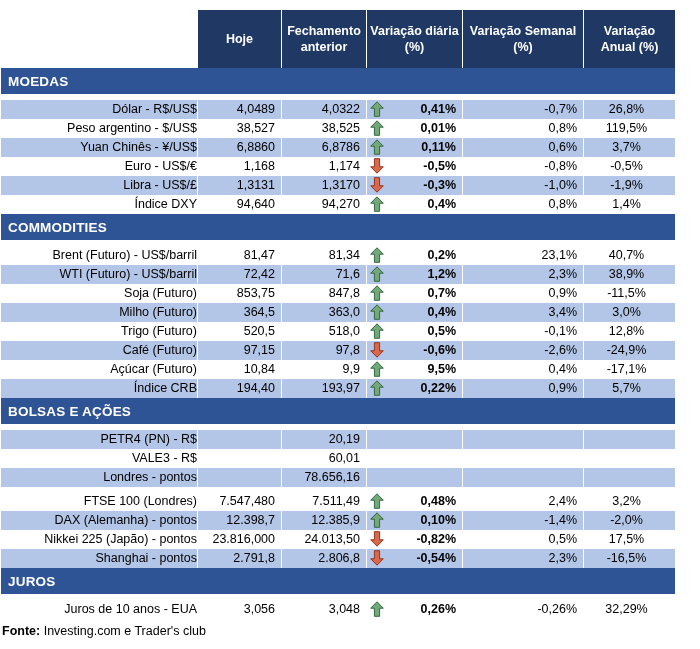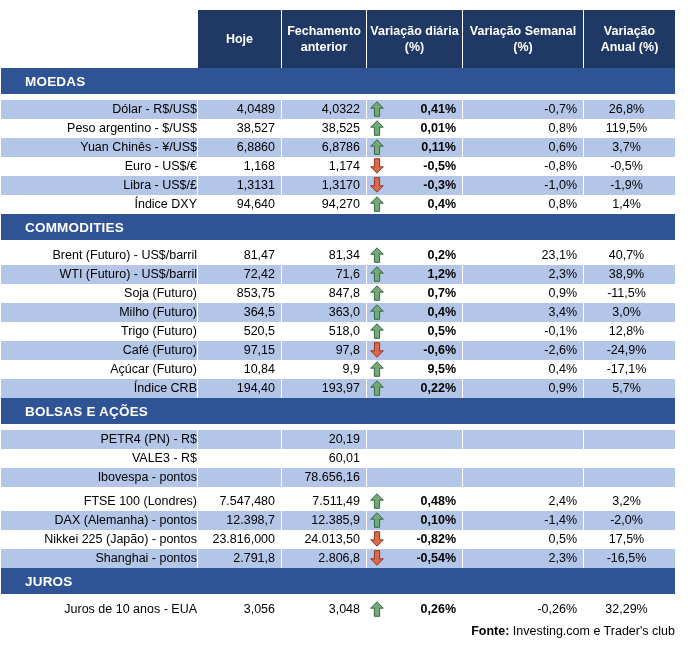--- a/index.html
+++ b/index.html
@@ -13,38 +13,38 @@
   .hdr-cell{
     background:var(--hdrbg);color:var(--hdrtxt);font-weight:700;font-size:12.5px;
     text-align:center;height:58px;display:flex;flex-direction:column;justify-content:center;
     line-height:16px;border-right:1px solid #fff;box-sizing:border-box;
   }
   .header-row .hdr-cell:last-child{border-right:none;}
   .hdr-cell.empty{background:transparent;border-right:none;}
   
   .section-bar{
     height:26px;background:var(--secbg);color:#fff;font-weight:700;font-size:13.5px;
-    display:flex;align-items:center;padding-left:24px;box-sizing:border-box;
+    display:flex;align-items:center;padding-left:7px;box-sizing:border-box;
     letter-spacing:.2px;
   }
   .spacer{height:6px;}
   .spacer-sm{height:5px;}
   
   .cell{
     height:19px;line-height:19px;font-size:12.5px;border-right:1px solid #fff;
     box-sizing:border-box;white-space:nowrap;overflow:hidden;
   }
   .grid-row .cell:last-child{border-right:none;text-align:center;}
   .band .cell{background:var(--band);}
   .num{text-align:right;padding-right:6px;}
   .label-cell{padding-left:6px;text-align:right;}
   .diaria{position:relative;font-weight:bold;}
   .diaria svg{position:absolute;left:3px;top:1px;}
   
-  .footer{margin-top:5px;font-size:12.5px;padding-left:1px;text-align:right;}
+  .footer{margin-top:5px;font-size:12.5px;padding-left:1px;}
   .footer .b{font-weight:700;}
 </style>
 </head>
 <body>
 
 <div class="table-wrap">
   <div class="grid-row header-row">
     <div class="hdr-cell empty"></div>
     <div class="hdr-cell">
       <span>Hoje</span>
@@ -224,21 +224,21 @@
       </div>
       <div class="grid-row">
         <div class="cell label-cell">VALE3 - R$</div>
         <div class="cell num"></div>
         <div class="cell num">60,01</div>
         <div class="cell num diaria"><span></span></div>
         <div class="cell num"></div>
         <div class="cell num"></div>
       </div>
       <div class="grid-row band">
-        <div class="cell label-cell">Ibovespa - pontos</div>
+        <div class="cell label-cell">Londres - pontos</div>
         <div class="cell num"></div>
         <div class="cell num">78.656,16</div>
         <div class="cell num diaria"><span></span></div>
         <div class="cell num"></div>
         <div class="cell num"></div>
       </div>
       <div class="spacer-sm"></div>
       <div class="grid-row">
         <div class="cell label-cell">FTSE 100 (Londres)</div>
         <div class="cell num">7.547,480</div>

